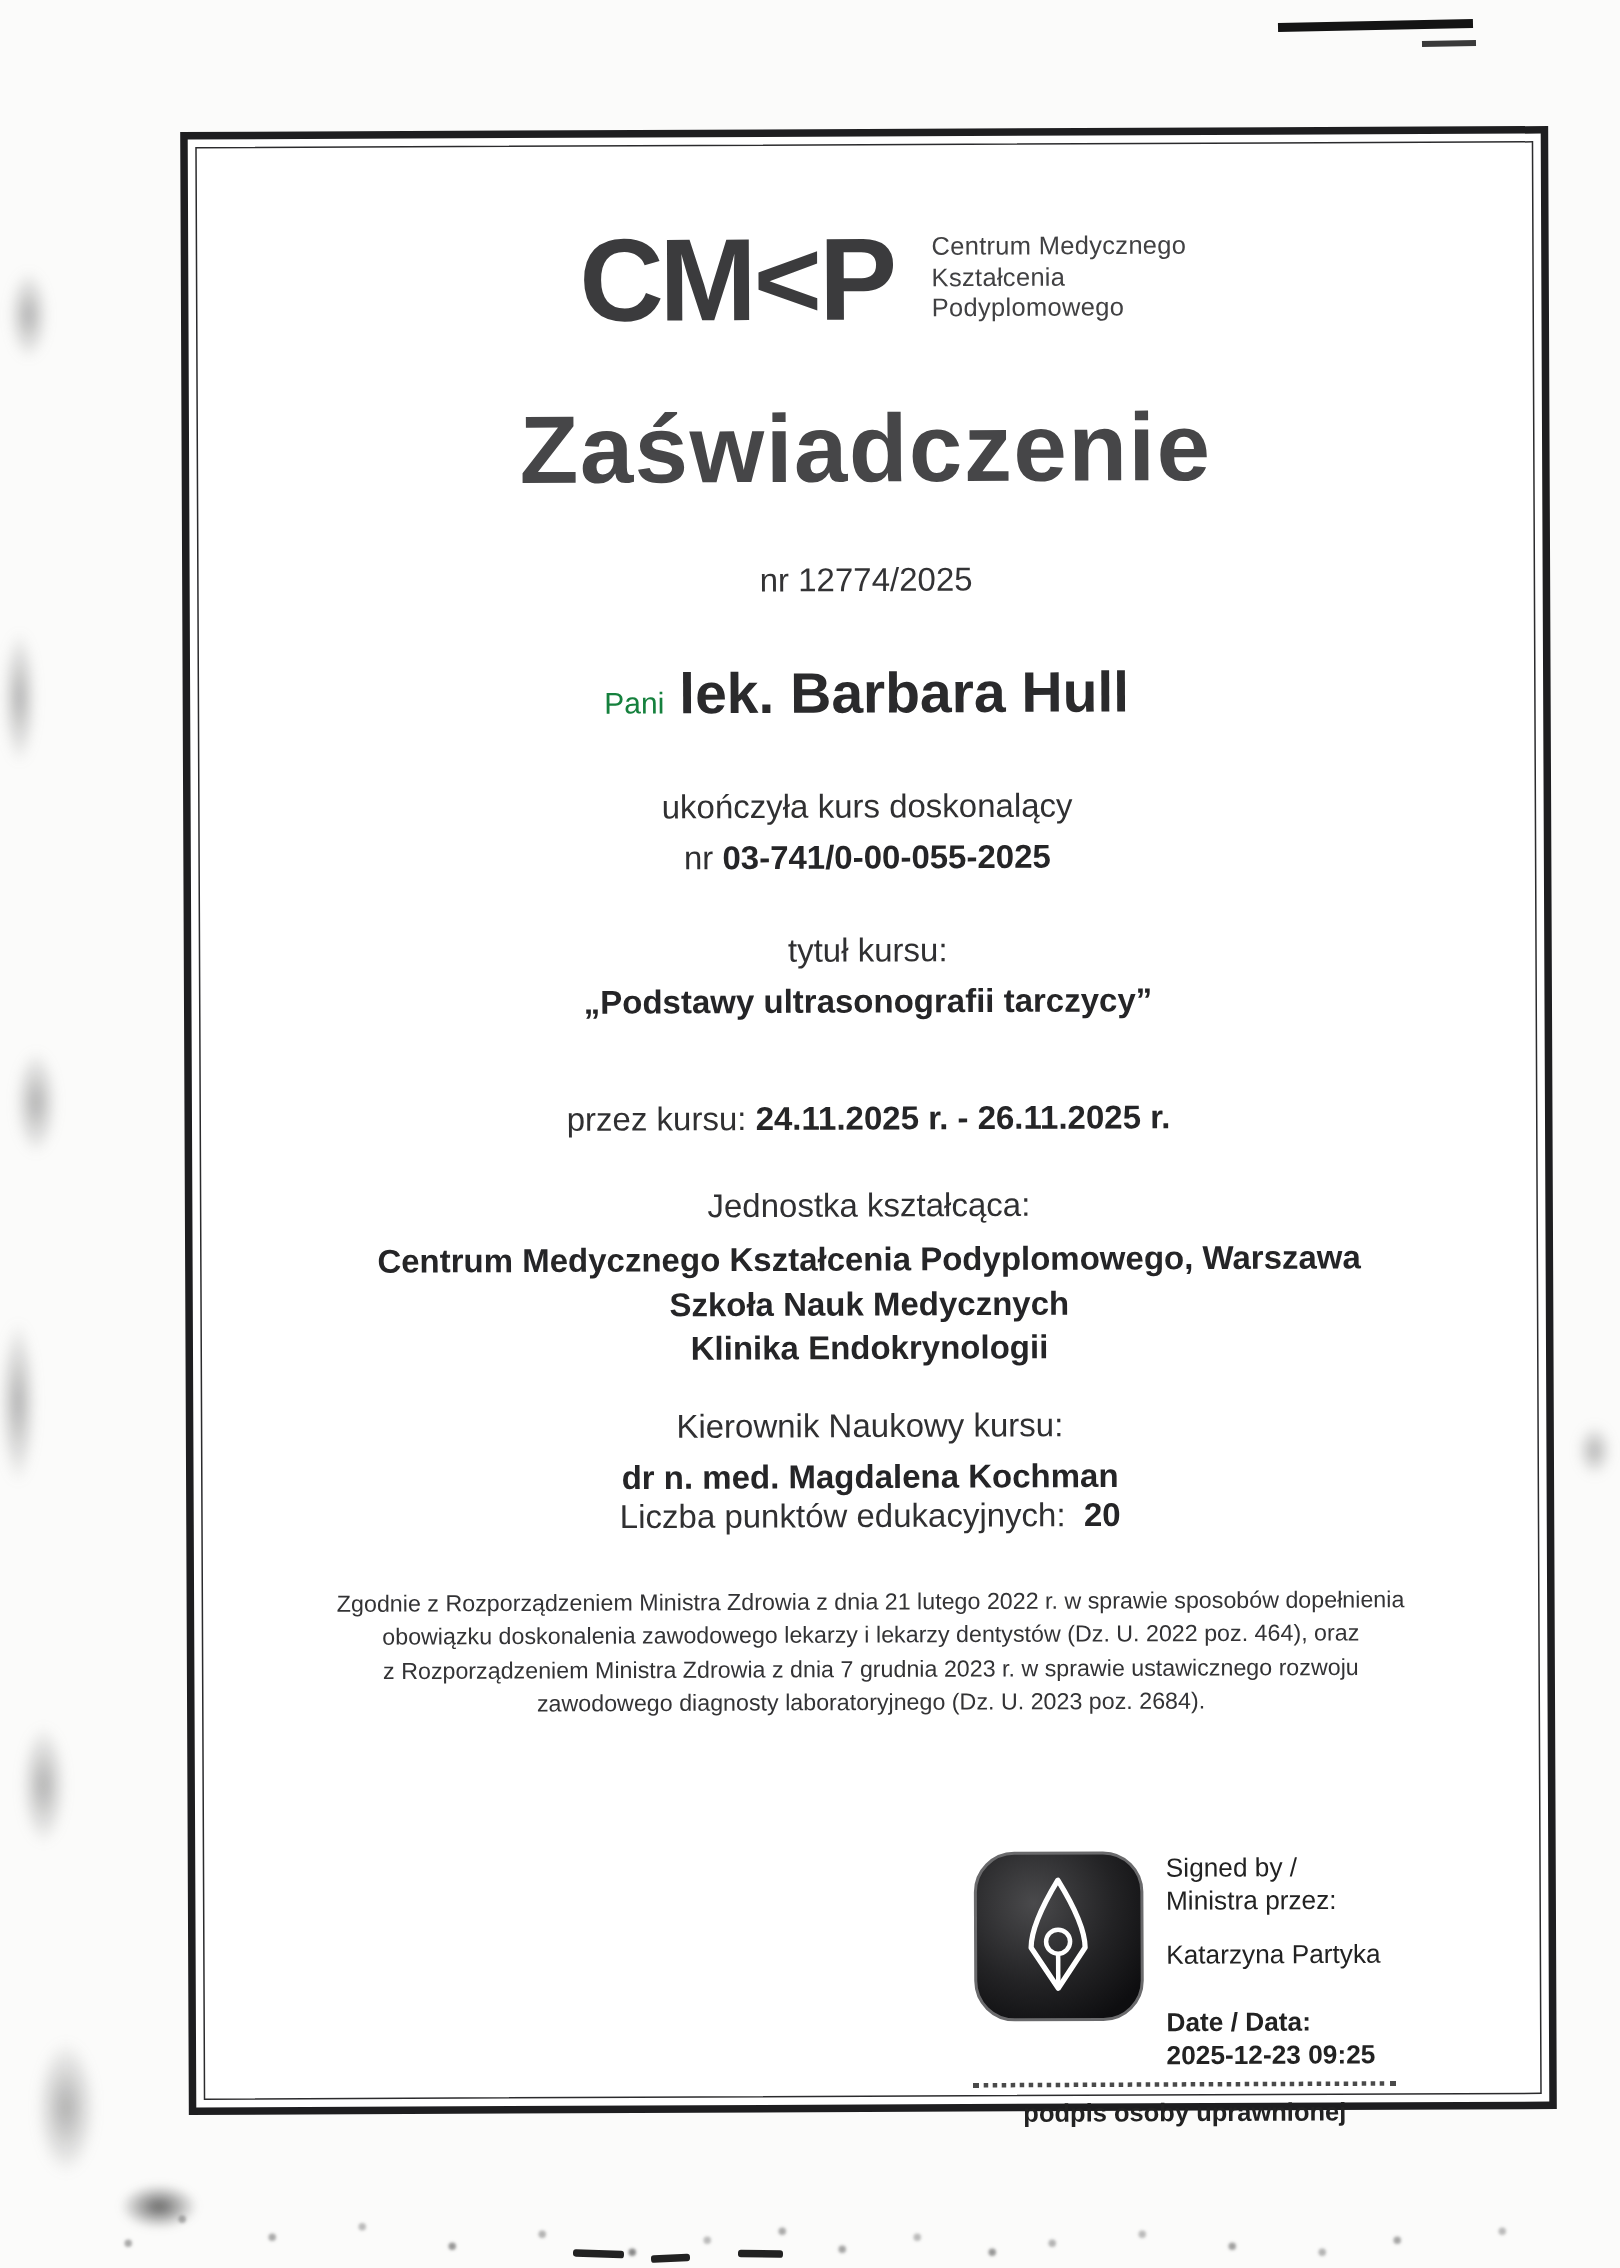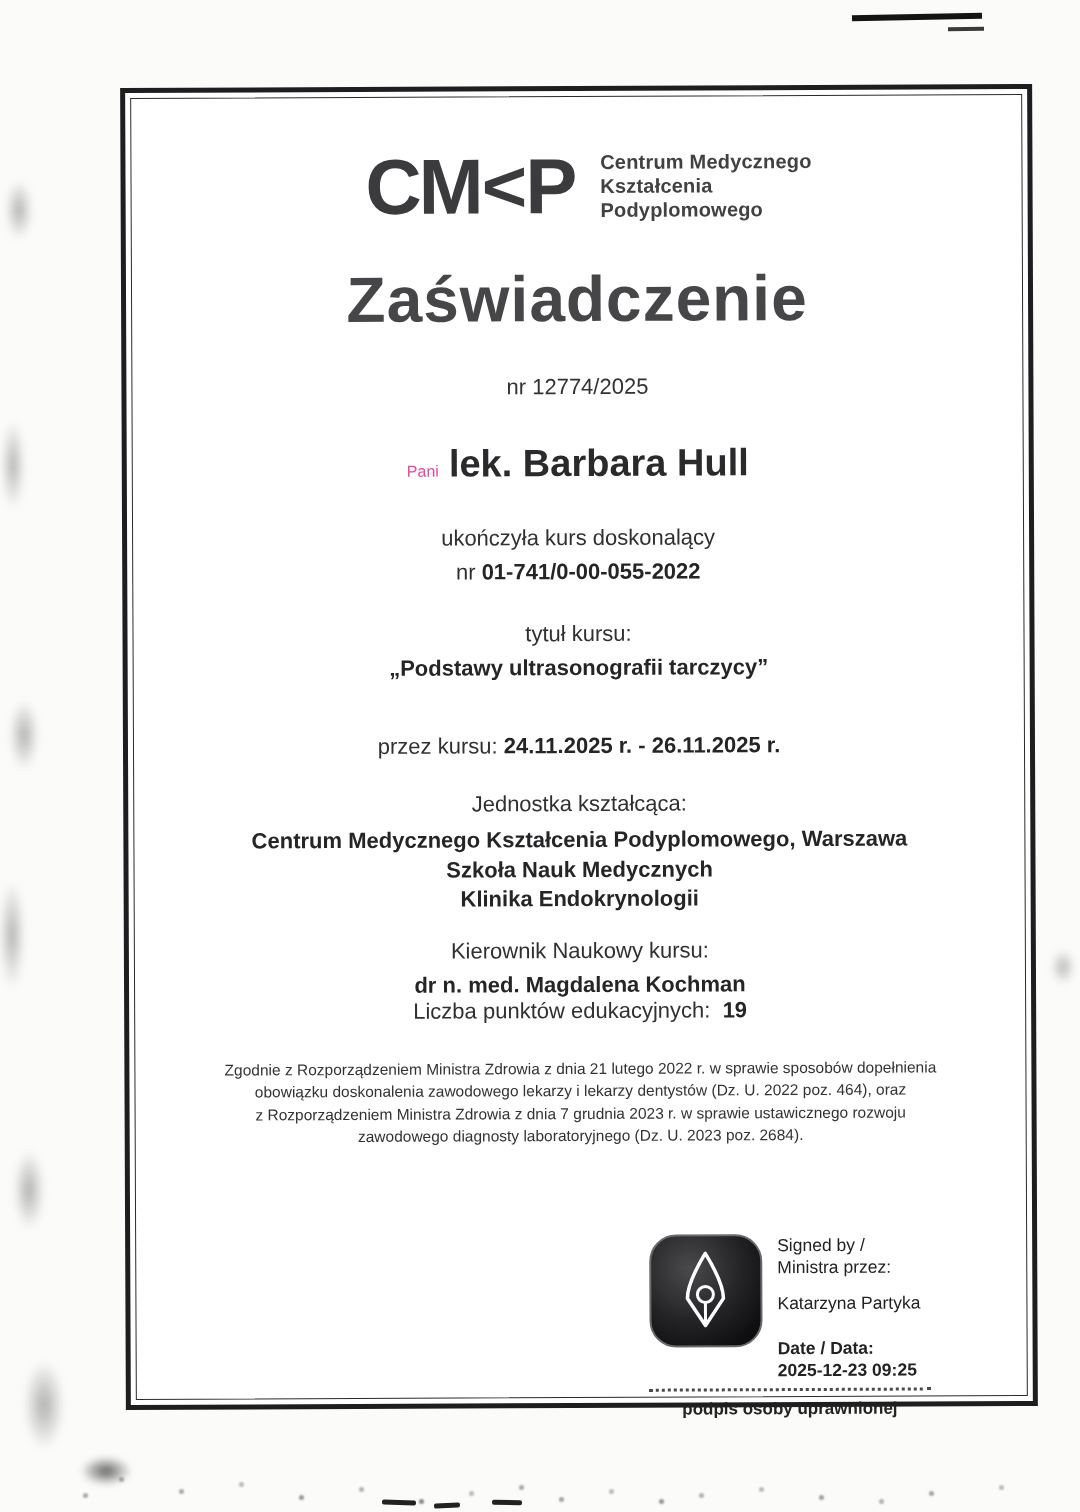--- a/index.html
+++ b/index.html
@@ -49,28 +49,28 @@
   }
   .frame-inner{
     position:absolute;inset:5px;border:1.5px solid #2b2b2d;
     box-sizing:border-box;text-align:center;padding:48px 24px 0;
   }
 
   
   .logo-row{display:flex;justify-content:center;align-items:center;gap:26px;margin-top:2px;}
   .logo-mark{font-size:78px;font-weight:900;letter-spacing:-3px;color:#3b3b3d;line-height:1;margin-left:24px;}
   .logo-k{display:inline-block;transform:scaleY(.94);margin:0 1px;}
-  .logo-org{text-align:left;font-size:20px;font-weight:700;color:#414143;line-height:1.2;letter-spacing:.2px;}
+  .logo-org{text-align:left;font-size:17px;font-weight:400;color:#414143;line-height:1.2;letter-spacing:.2px;}
 
   
   .title{margin-top:42px;font-size:64px;font-weight:600;color:#464648;letter-spacing:1px;line-height:1;}
   .cert-no{margin-top:16px;font-size:22px;color:#333335;}
 
   .recipient{margin-top:42px;}
-  .salutation{font-size:16px;color:#ec4899;}
+  .salutation{font-size:20px;color:#15803d;}
   .recipient-name{font-size:38px;font-weight:800;color:#2a2a2c;margin-left:10px;}
 
   .line{font-size:22px;color:#303032;}
   .mt40{margin-top:40px;} .mt8{margin-top:8px;} .mt36{margin-top:36px;}
   .mt52{margin-top:52px;} .mt32{margin-top:32px;} .mt24{margin-top:24px;}
   .bold{font-weight:700;color:#252527;}
   .unit-lines{font-size:22px;font-weight:700;color:#252527;line-height:1.35;margin-top:8px;}
 
   .legal{margin-top:34px;font-size:15.5px;line-height:1.45;color:#333335;}
 
@@ -119,41 +119,41 @@
 
       <h1 class="title">Zaświadczenie</h1>
       <div class="cert-no">nr 12774/2025</div>
 
       <div class="recipient">
         <span class="salutation">Pani</span><span class="recipient-name">lek. Barbara Hull</span>
       </div>
 
       <div class="line mt40">ukończyła kurs doskonalący</div>
       <div class="line mt8">
-        <span>nr</span> <span class="bold">01-741/0-00-055-2022</span>
+        <span>nr</span> <span class="bold">03-741/0-00-055-2025</span>
       </div>
 
       <div class="line mt36">tytuł kursu:</div>
       <div class="line mt8 bold">„Podstawy ultrasonografii tarczycy”</div>
 
       <div class="line mt52">
         <span>przez kursu:</span> <span class="bold">24.11.2025 r. - 26.11.2025 r.</span>
       </div>
 
       <div class="line mt32">Jednostka kształcąca:</div>
       <div class="unit-lines">
         <div>Centrum Medycznego Kształcenia Podyplomowego, Warszawa</div>
         <div>Szkoła Nauk Medycznych</div>
         <div>Klinika Endokrynologii</div>
       </div>
 
       <div class="line mt24">Kierownik Naukowy kursu:</div>
       <div class="line mt8 bold">dr n. med. Magdalena Kochman</div>
       <div class="line">
-        <span>Liczba punktów edukacyjnych:</span>&nbsp; <span class="bold">19</span>
+        <span>Liczba punktów edukacyjnych:</span>&nbsp; <span class="bold">20</span>
       </div>
 
       <div class="legal">
         <div>Zgodnie z Rozporządzeniem Ministra Zdrowia z dnia 21 lutego 2022 r. w sprawie sposobów dopełnienia</div>
         <div>obowiązku doskonalenia zawodowego lekarzy i lekarzy dentystów (Dz. U. 2022 poz. 464), oraz</div>
         <div>z Rozporządzeniem Ministra Zdrowia z dnia 7 grudnia 2023 r. w sprawie ustawicznego rozwoju</div>
         <div>zawodowego diagnosty laboratoryjnego (Dz. U. 2023 poz. 2684).</div>
       </div>
 
       <div class="sig-block">

